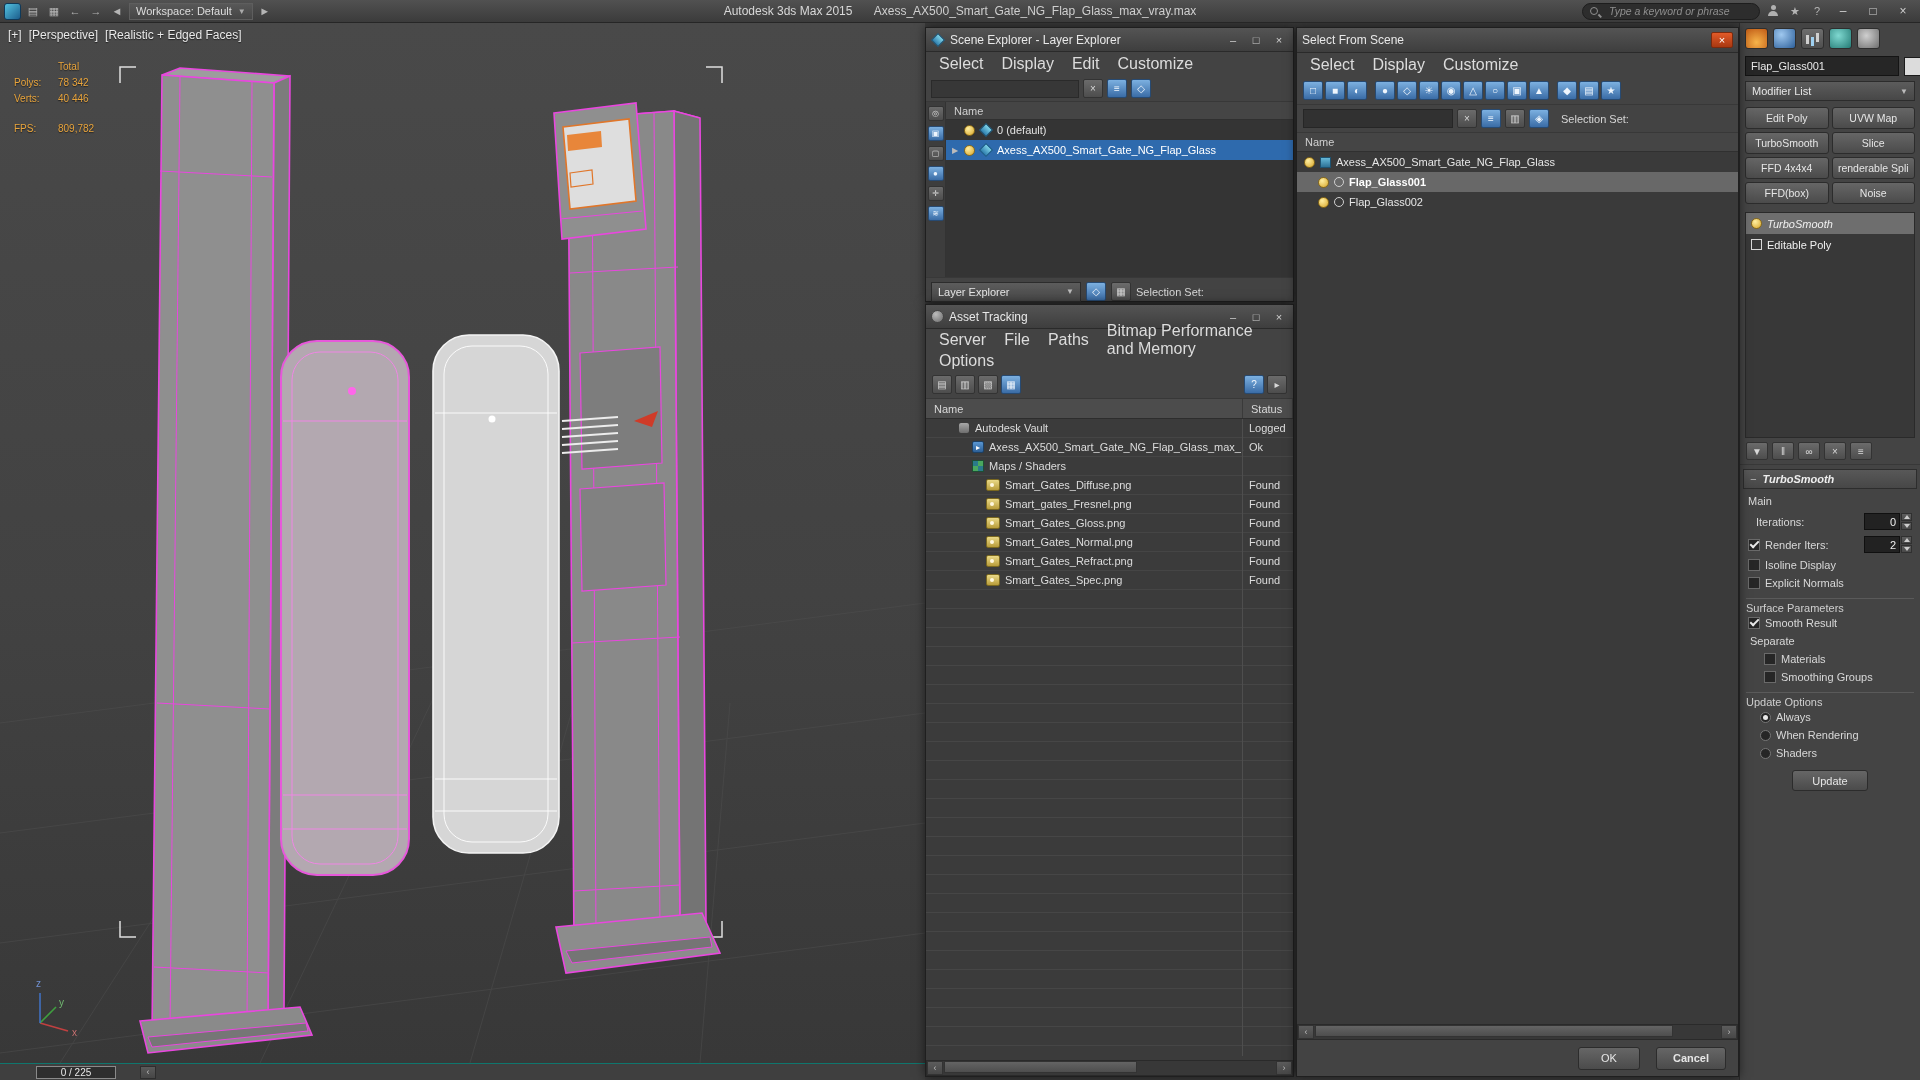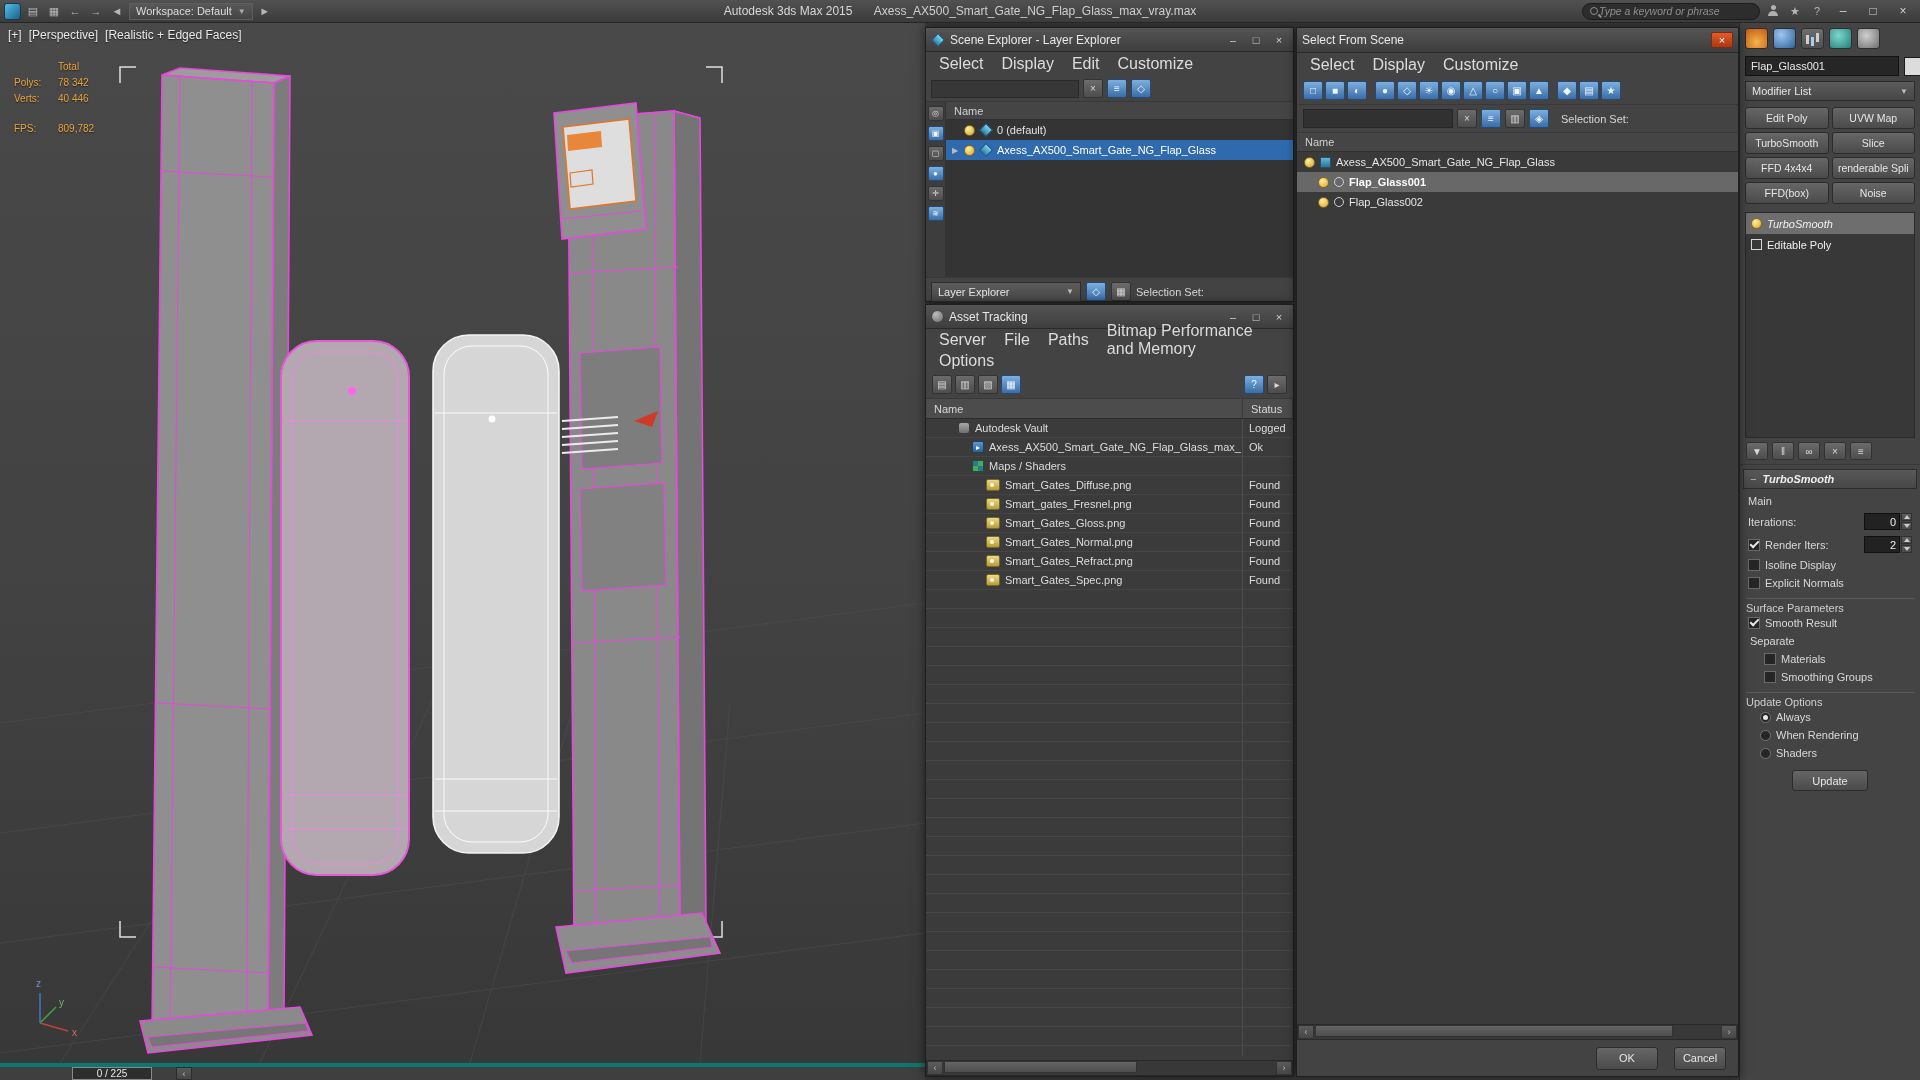--- a/index.html
+++ b/index.html
@@ -9,41 +9,41 @@
   
   #titlebar{position:absolute;left:0;top:0;width:1920px;height:23px;background:linear-gradient(#515151,#3b3b3b);border-bottom:1px solid #262626;display:flex;align-items:center;color:#c8c8c8;font-size:11px;z-index:50;}
   .tb-left{display:flex;align-items:center;gap:3px;padding-left:4px;}
   .tb-center{position:absolute;left:0;right:0;text-align:center;pointer-events:none;color:#d8d8d8;font-size:12px;}
   .tb-center .doc{margin-left:18px;color:#cfcfcf;}
   .tb-right{margin-left:auto;display:flex;align-items:center;gap:4px;padding-right:4px;}
   .maxlogo{width:17px;height:17px;border-radius:3px;background:linear-gradient(135deg,#53c2e0,#1c5d8c);border:1px solid #0f3a5a;}
   .tbi{width:18px;height:17px;display:flex;align-items:center;justify-content:center;color:#b5b5b5;font-size:11px;}
   .ws{height:17px;border:1px solid #5e5e5e;background:linear-gradient(#585858,#454545);display:flex;align-items:center;padding:0 6px;color:#ddd;gap:6px;}
   .ws .car{font-size:8px;color:#aaa;}
-  .searchbox{width:178px;height:17px;background:#2d2d2d;border:1px solid #1d1d1d;border-radius:9px;display:flex;align-items:center;padding:0 7px;gap:1px;}
+  .searchbox{width:178px;height:17px;background:#2d2d2d;border:1px solid #1d1d1d;border-radius:9px;display:flex;align-items:center;padding:0 7px;gap:11px;}
   .searchbox input{flex:1;background:transparent;border:none;outline:none;color:#cfcfcf;font-size:10.5px;font-style:italic;}
   .searchbox input::placeholder{color:#8f8f8f;}
   .mag{width:8px;height:8px;border:1.5px solid #8f8f8f;border-radius:50%;position:relative;flex:none;}
   .mag::after{content:"";position:absolute;left:7px;top:7px;width:4px;height:1.5px;background:#8f8f8f;transform:rotate(45deg);}
   .person{width:12px;height:12px;position:relative;}
   .person::before{content:"";position:absolute;left:3.5px;top:0;width:5px;height:5px;border-radius:50%;background:#b0b0b0;}
   .person::after{content:"";position:absolute;left:1px;top:6px;width:10px;height:5px;border-radius:5px 5px 0 0;background:#b0b0b0;}
   .winctl{width:26px;height:19px;display:flex;align-items:center;justify-content:center;color:#cfcfcf;font-size:12px;}
 
   
   #viewport{position:absolute;left:0;top:23px;width:925px;height:1040px;background:#424242;border-right:1px solid #242424;}
   #vp-label{position:absolute;left:8px;top:5px;color:#e9e9e9;font-size:12px;display:flex;gap:7px;text-shadow:0 1px 1px #222;}
   #vp-stats{position:absolute;left:14px;top:36px;color:#e8a43c;font-size:10px;line-height:16px;text-shadow:0 1px 1px #222;}
   .stat-line{display:flex;}
   .stat-label{width:44px;}
   .stat-total{margin-left:44px;}
   .stat-fps{margin-top:14px;display:flex;}
 
   
-  #timestrip{position:absolute;left:0;top:1063px;width:925px;height:17px;background:#3f3f3f;border-top:4px solid #0f766e;display:flex;align-items:center;padding-left:36px;}
+  #timestrip{position:absolute;left:0;top:1063px;width:925px;height:17px;background:#3f3f3f;border-top:1px solid #0f766e;display:flex;align-items:center;}
   .frame-box{margin-left:36px;width:80px;height:13px;background:#2e2e2e;border:1px solid #8a8a8a;color:#e8e8e8;font-size:10px;display:flex;align-items:center;justify-content:center;}
   .track-btn{margin-left:24px;width:16px;height:13px;background:linear-gradient(#5a5a5a,#464646);border:1px solid #2e2e2e;color:#bbb;font-size:9px;display:flex;align-items:center;justify-content:center;}
 
   
   .win{position:absolute;background:#434343;border:1px solid #1f1f1f;box-shadow:0 0 10px rgba(0,0,0,.55);z-index:20;}
   .win-tb{height:24px;background:linear-gradient(#545454,#3e3e3e);border-bottom:1px solid #2a2a2a;display:flex;align-items:center;padding:0 5px;gap:5px;}
   .win-title{flex:1;color:#e8e8e8;font-size:12px;white-space:nowrap;overflow:hidden;}
   .wbtn{width:18px;height:16px;display:flex;align-items:center;justify-content:center;color:#cfcfcf;font-size:11px;}
   .wbtn.red{background:linear-gradient(#e25a28,#a83811);border:1px solid #7a2a0e;color:#fff;border-radius:2px;width:22px;}
   .menurow{display:flex;align-items:center;padding:0 4px;color:#dcdcdc;font-size:16px;}
@@ -103,21 +103,21 @@
   .sfs-toolbar{height:28px;display:flex;align-items:center;gap:2px;padding:0 6px;border-bottom:1px solid #383838;}
   .sfs-search-row{height:28px;display:flex;align-items:center;gap:4px;padding:0 6px;border-bottom:1px solid #383838;color:#d6d6d6;font-size:11px;}
   .sfs-search{width:150px;height:19px;background:#313131;border:1px solid #262626;color:#ddd;font-size:11px;padding:0 4px;outline:none;}
   .sfs-list{background:#3a3a3a;}
   .sfs-row{display:flex;align-items:center;height:20px;font-size:11px;color:#e6e6e6;gap:5px;padding-left:7px;}
   .sfs-row.ind{padding-left:21px;}
   .sfs-row.sel{background:#686868;color:#fff;font-weight:bold;}
   .sfs-fill{flex:1;background:#3a3a3a;}
   .sfs-btnrow{height:36px;display:flex;align-items:center;justify-content:flex-end;gap:16px;padding-right:12px;background:#434343;}
   .sfs-btnrow .btn{width:62px;height:23px;}
-  .sfs-btnrow .btn.cancel{width:52px;}
+  .sfs-btnrow .btn.cancel{width:70px;font-weight:bold;}
 
   
   #cmdpanel{position:absolute;left:1739px;top:23px;width:181px;height:1057px;background:#444;border-left:1px solid #2c2c2c;color:#d8d8d8;font-size:11px;z-index:10;}
   .cp-icons{display:flex;gap:5px;padding:4px 5px;height:30px;align-items:center;}
   .cpi{width:23px;height:21px;border-radius:3px;border:1px solid #2e2e2e;flex:none;}
   .cpi.flame{background:radial-gradient(circle at 50% 70%,#f6b44a,#c05a16);}
   .cpi.sphere{background:radial-gradient(circle at 35% 30%,#9fc8ef,#2c5f9a);}
   .cpi.chart{background:linear-gradient(#6d6d6d,#4f4f4f);position:relative;}
   .cpi.chart::after{content:"";position:absolute;left:4px;bottom:4px;width:3px;height:9px;background:#cfcfcf;box-shadow:5px 2px 0 #9fd0f0,10px -2px 0 #cfcfcf;}
   .cpi.teal{background:radial-gradient(circle at 40% 35%,#7fd8d0,#237a74);}
@@ -584,21 +584,21 @@
       <span class="ig">×</span>
       <span class="ig">≡</span>
     </div>
     <div class="rollout-h">
       <span class="minus">−</span>
       <span>TurboSmooth</span>
     </div>
     <div class="cp-row" style="padding-top:6px;">
       <span class="lbl">Main</span>
     </div>
-    <div class="cp-row" style="padding-left:8px;justify-content:space-between;">
+    <div class="cp-row" style="padding-left:16px;justify-content:space-between;">
       <span class="lbl">Iterations:</span>
       <div class="spinbox">
         <input class="spinval" value="0" style="">
         <div class="spinarrows">
             <span class="spa up"></span>
             <span class="spa dn"></span>
           </div>
       </div>
     </div>
     <div class="cp-row">

